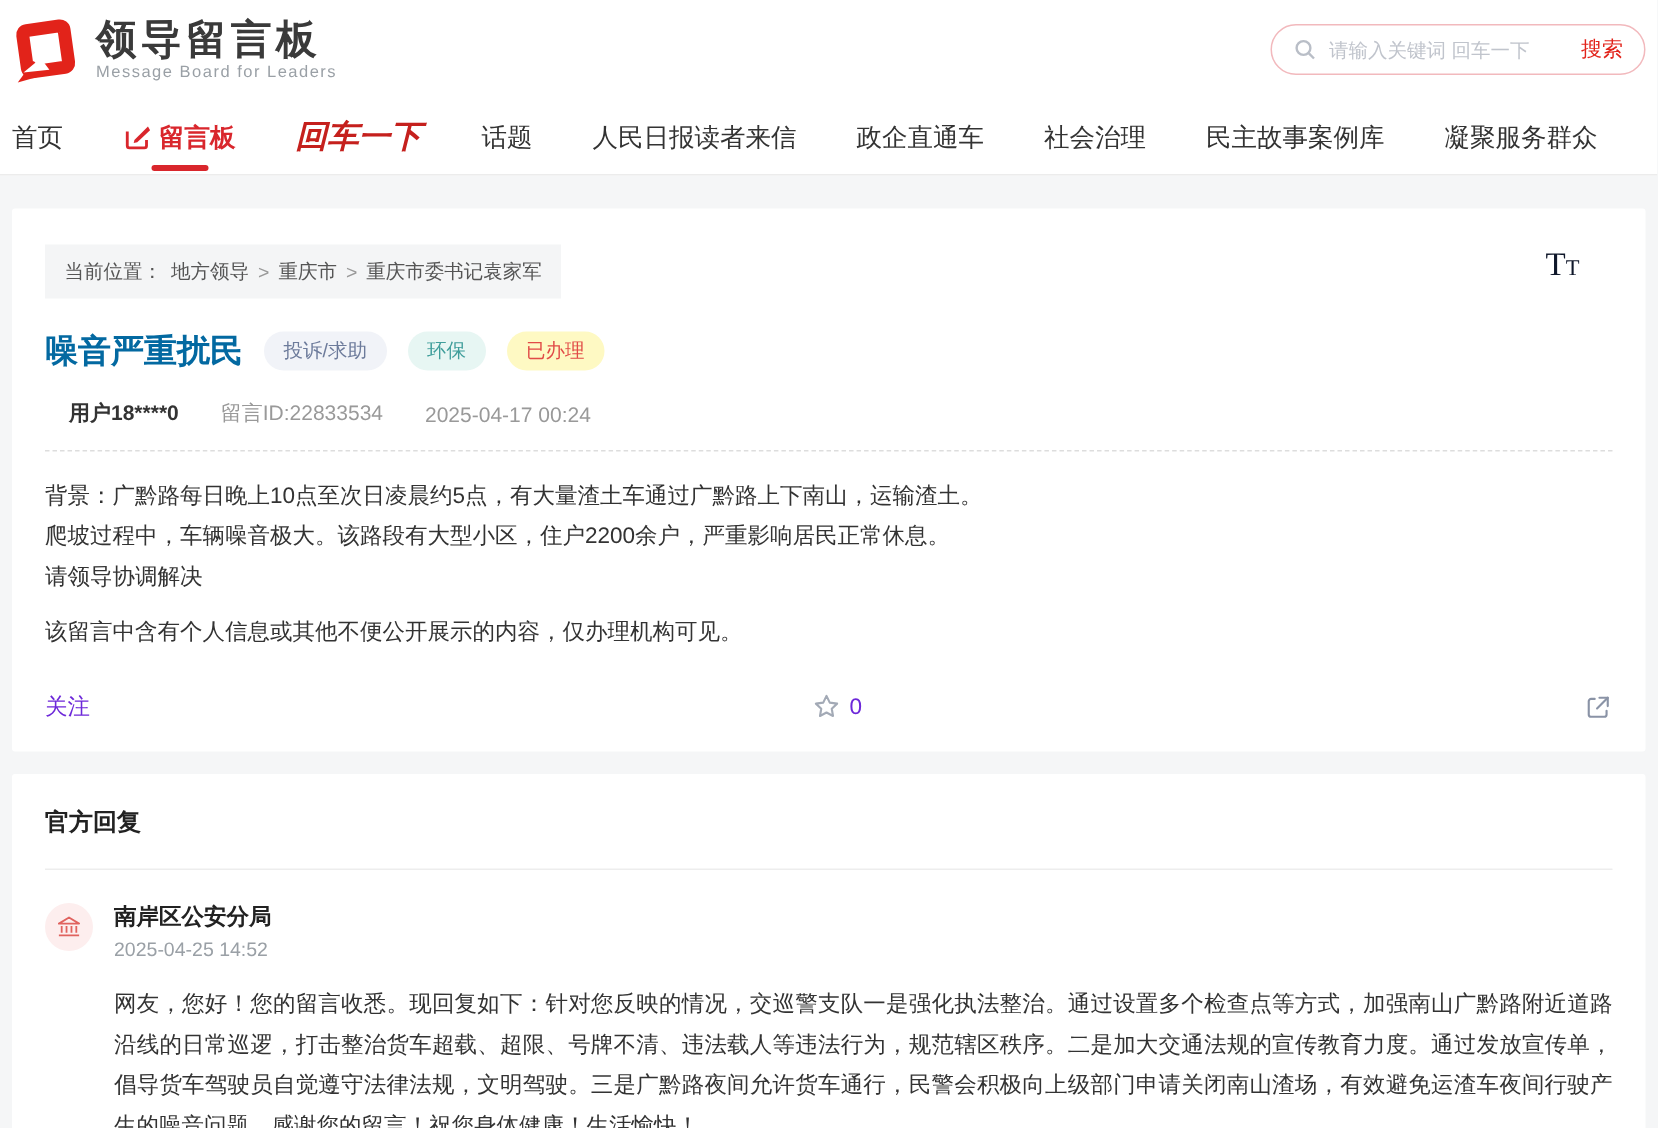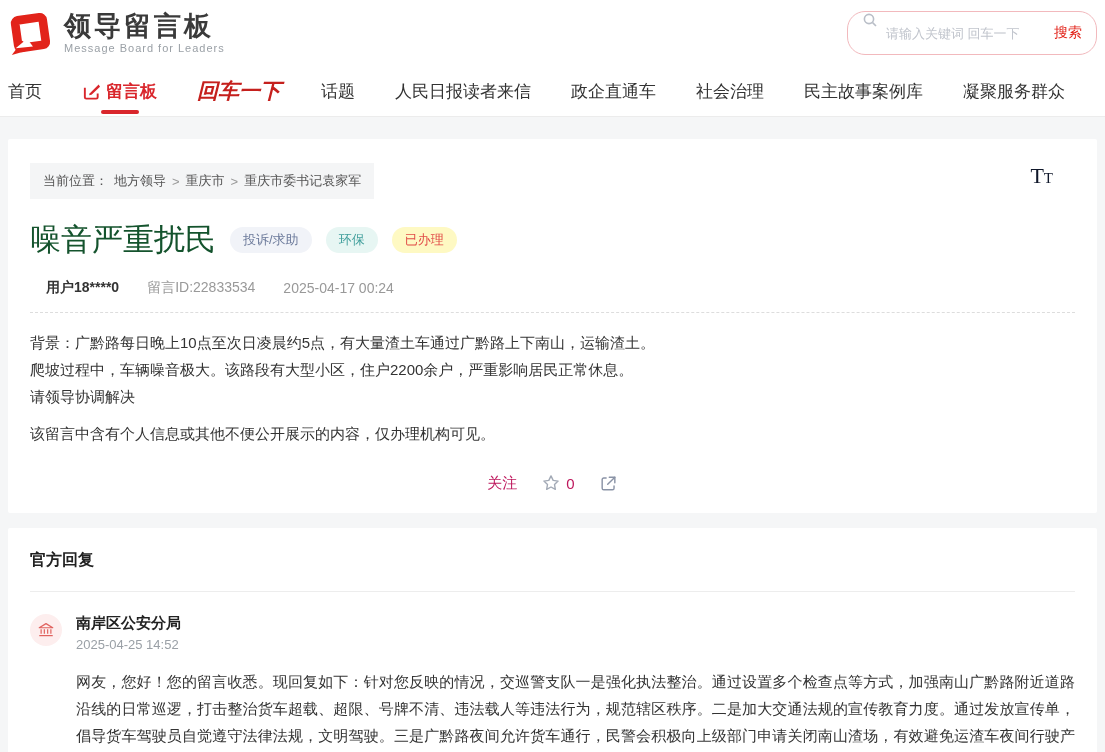--- a/index.html
+++ b/index.html
@@ -8,21 +8,21 @@
     font-family:"Liberation Sans","DejaVu Sans",sans-serif;
     background:#f5f6f7; color:#333;
   }
   
   .header { background:#fff; border-bottom:1px solid #ececec; padding:0 8px; }
   .header-top { display:flex; align-items:center; justify-content:space-between; height:66px; }
   .logo { display:flex; align-items:center; gap:10px; }
   .logo-text .cn { font-size:27px; font-weight:bold; color:#3a3a3a; letter-spacing:3px; line-height:1.1; }
   .logo-text .en { font-size:11px; color:#9aa0a6; letter-spacing:1px; }
   .search-box {
-    display:flex; width:250px; height:44px;
+    display:flex; align-items:center; width:250px; height:34px;
     border:1px solid #f2b9bd; border-radius:18px; padding:0 14px; background:#fff;
   }
   .search-box input {
     border:none; outline:none; flex:1; font-size:13px; color:#333; min-width:0;
     font-family:inherit; background:transparent;
   }
   .search-box input::placeholder { color:#c0c4cc; }
   .search-btn { font-size:14px; color:#e2231a; cursor:pointer; white-space:nowrap; background:none; border:none; font-family:inherit; }
   .search-ico { margin-right:8px; display:flex; }
   
@@ -46,34 +46,34 @@
   .breadcrumb {
     display:inline-flex; gap:6px; align-items:center;
     background:#f4f5f6; padding:9px 13px; font-size:13px; color:#555;
   }
   .breadcrumb a { color:#555; text-decoration:none; cursor:pointer; }
   .crumb-sep { color:#999; }
   .font-size-tool { font-size:22px; color:#0f172a; cursor:pointer; margin-right:22px; font-family:"Liberation Serif",serif; }
   .font-size-tool .small-t { font-size:15px; }
   
   .title-row { display:flex; align-items:center; gap:14px; margin-top:20px; }
-  .msg-title { font-size:31px; font-weight:normal; color:#14532d; }
+  .msg-title { font-size:22px; font-weight:bold; color:#0369a1; }
   .tag { font-size:13px; padding:4px 13px; border-radius:14px; white-space:nowrap; }
   .tag.category { color:#6d7b9b; background:#f1f3f8; }
   .tag.field    { color:#3f9e9b; background:#e7f6f3; }
   .tag.status   { color:#e14b47; background:#fef9c3; }
   
   .meta-row { display:flex; align-items:center; gap:28px; margin-top:18px; font-size:14px; color:#999;margin-left:16px; }
   .meta-user { color:#333; font-weight:bold; }
   .dashed-sep { border-top:1px dashed #ddd; margin:15px 0 16px; }
   
   .content p { font-size:15px; color:#333; line-height:27px; }
   .privacy-note { font-size:14px; color:#c8cbd0; margin-top:10px; }
   
-  .actions { display:flex; justify-content:center; align-items:center; gap:24px; margin-top:26px; color:#be185d; font-size:15px; }
+  .actions { display:flex; justify-content:space-between; align-items:center; gap:24px; margin-top:26px; color:#6d28d9; font-size:15px; }
   .action { display:flex; align-items:center; gap:5px; cursor:pointer; }
   
   .reply-header { font-size:16px; font-weight:bold; color:#222; padding-bottom:20px; border-bottom:1px solid #ededed; }
   .reply-item { display:flex; gap:14px; margin-top:22px; }
   .avatar {
     width:32px; height:32px; border-radius:50%; background:#fdeeee; flex:none;
     display:flex; align-items:center; justify-content:center;
   }
   .reply-body { flex:1; }
   .agency-name { font-size:15px; font-weight:bold; color:#222; }

